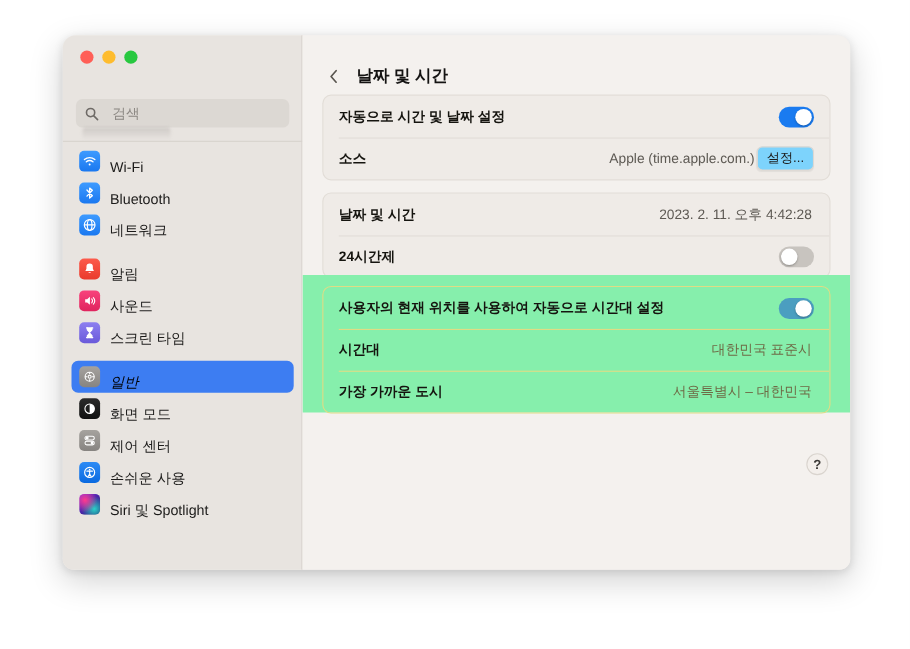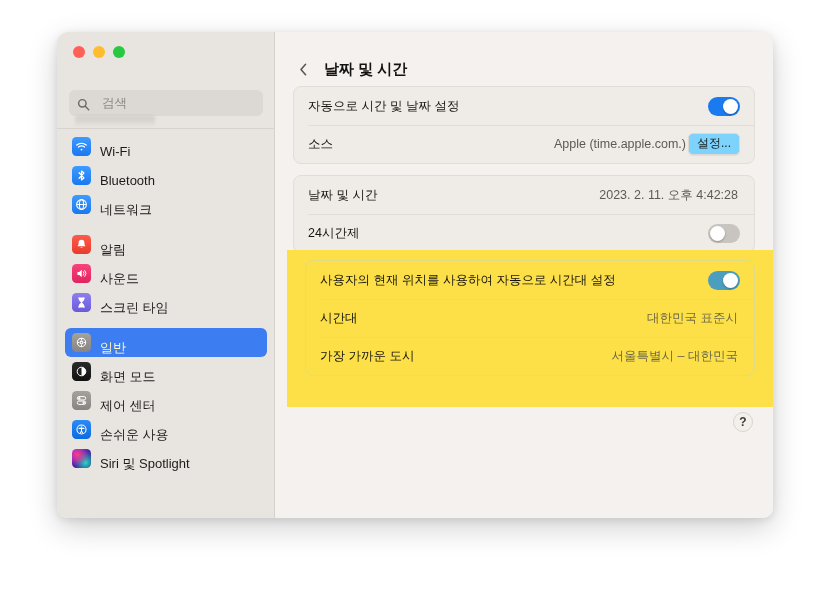--- a/index.html
+++ b/index.html
@@ -66,21 +66,21 @@
   .side-list { position: absolute; left: 0; top: 100px; width: 218px; }
   .side-item {
     display: flex; align-items: center;
     height: 29px;
     margin: 0 8px;
     padding: 0 7px;
     border-radius: 6px;
     gap: 9px;
   }
   .side-item.selected { background: #3d7df2; }
-  .side-item.selected .side-label { color: #fef9c3; }
+  .side-item.selected .side-label { color: #000000; font-style: italic; }
   .side-label { font-size: 13px; color: #1c1b1a; white-space: nowrap; margin-top: 10px; }
   .side-gap { height: 11px; }
 
   .app-icon {
     width: 19px; height: 19px; flex: 0 0 19px;
     border-radius: 4.5px;
     display: flex; align-items: center; justify-content: center;
     color: #ffffff;
   }
   .app-icon svg { width: 13px; height: 13px; display: block; }
@@ -133,21 +133,21 @@
     height: 38px;
     padding: 0 14px;
     position: relative;
   }
   .row + .row::before {
     content: "";
     position: absolute; left: 14px; right: 0; top: 0;
     height: 1px; background: #e2ddd7;
   }
   .row-label {
-    font-size: 12.5px; font-weight: normal; color: #15140f;
+    font-size: 12.5px; font-weight: bold; color: #15140f;
     white-space: nowrap;
   }
   .row-spacer { flex: 1 1 auto; }
   .row-value {
     font-size: 12.5px; color: #5d5953;
     white-space: nowrap;
     margin-right: 2px;
   }
 
   
@@ -173,24 +173,24 @@
     border-radius: 5px;
     padding: 3px 8px 4px 8px;
     line-height: 1.1;
     box-shadow: 0 1px 1px rgba(0,0,0,0.06);
     white-space: nowrap;
   }
 
   
   .highlight-band {
     position: absolute;
-    left: 12px; right: 0;
+    left: 0; right: 0;
     top: 218px;
-    height: 157px;
-    background: #fde047;
+    height: 125px;
+    background: #86efac;
   }
   .highlight-band .group {
     border-color: #e0dc85;
     background: transparent;
   }
   .highlight-band .group .row + .row::before { background: #e0dc85; }
   .highlight-band .row-value { color: #6e6a45; }
 
   .help-btn {
     position: absolute;

